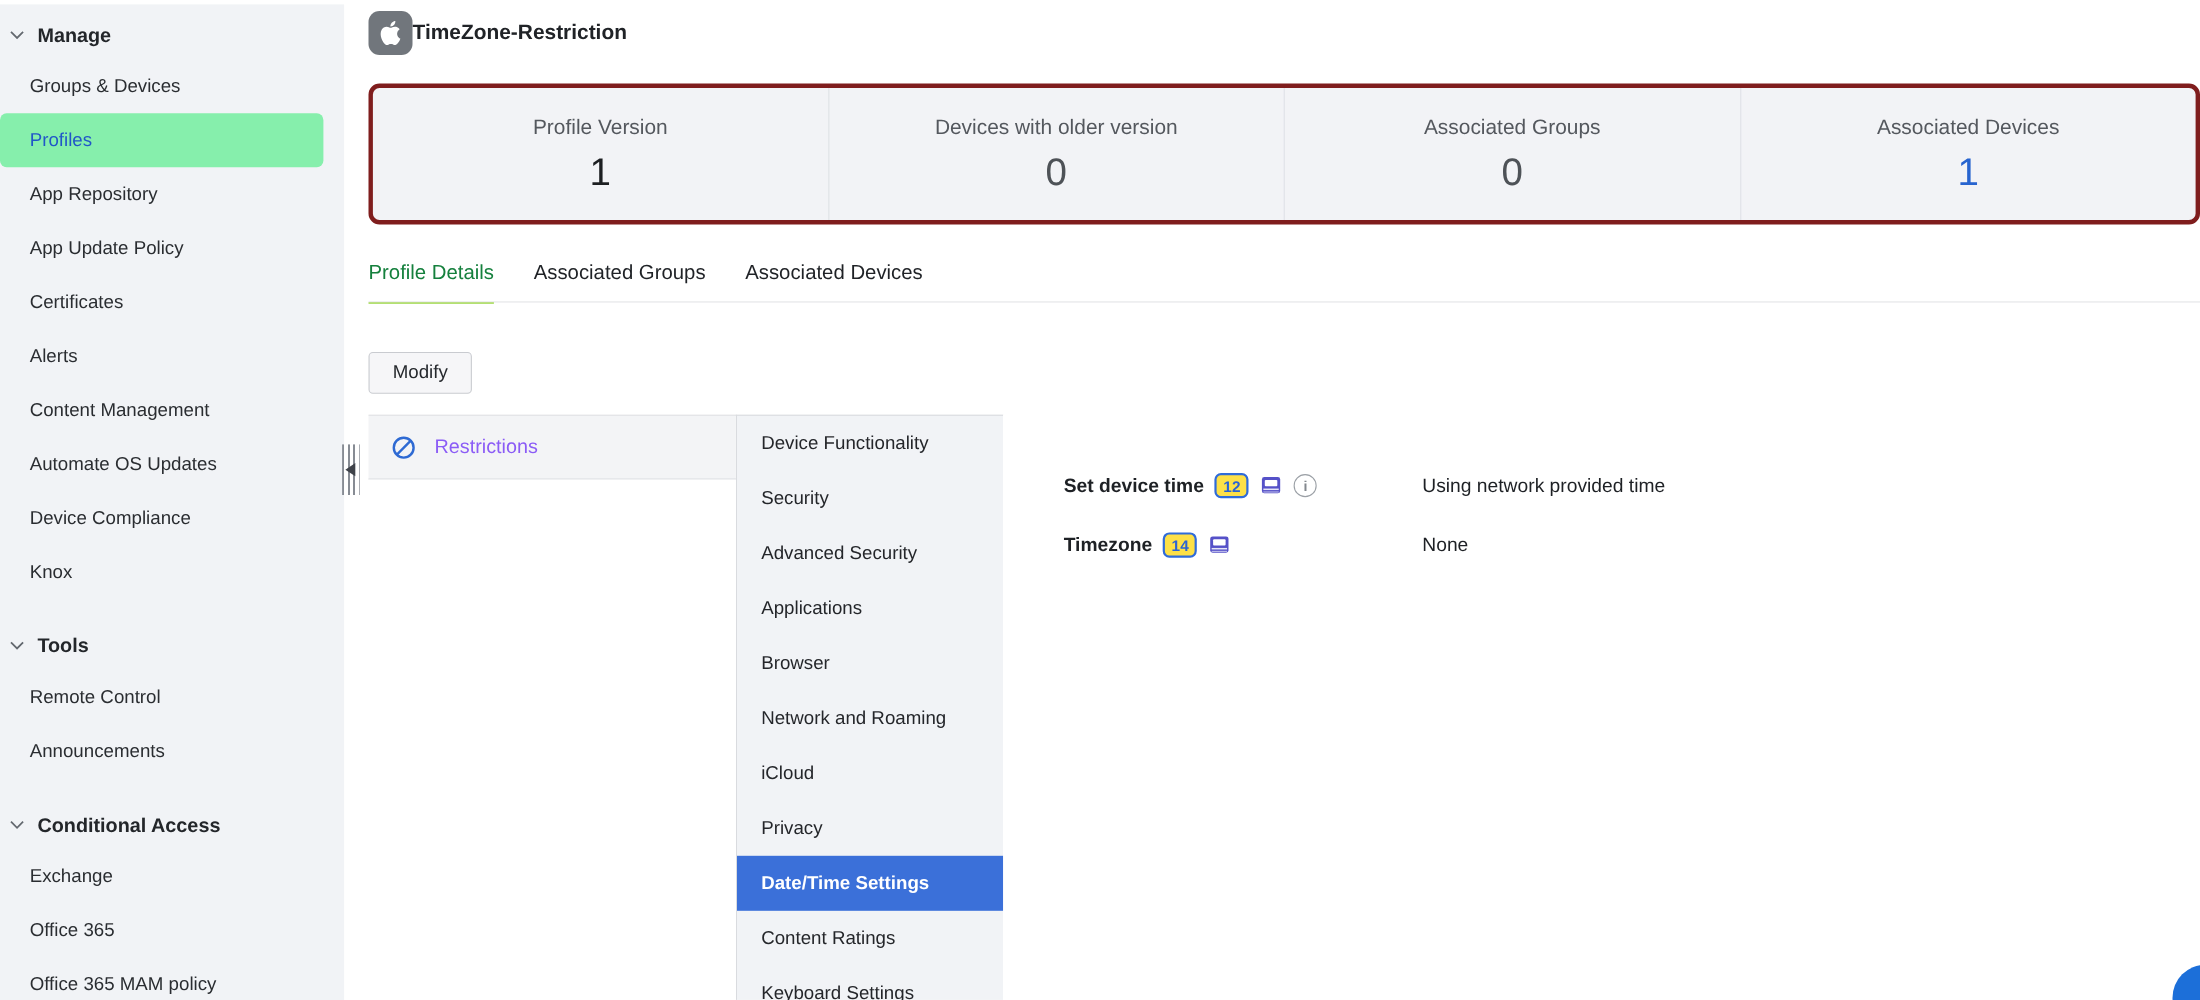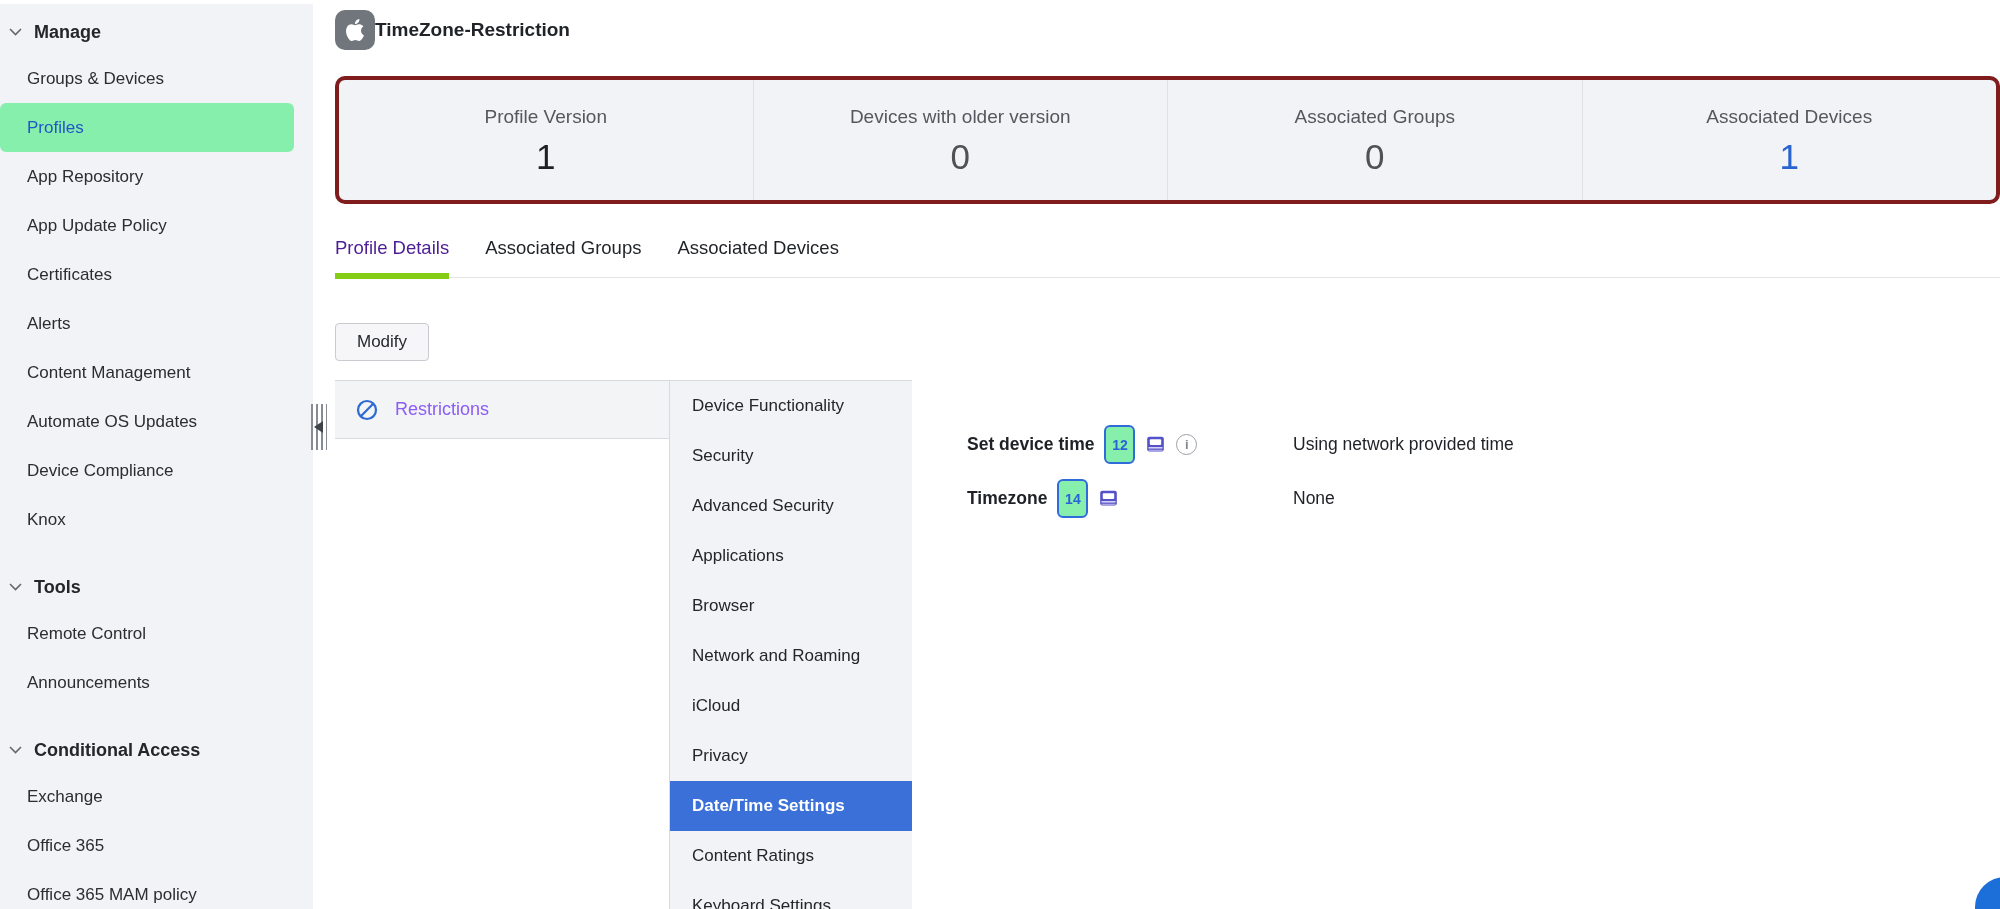--- a/index.html
+++ b/index.html
@@ -23,39 +23,39 @@
 
   .stats { margin-left:22px; height:128px; background:#f2f3f6; border:4px solid #7f1d1d; border-radius:10px; display:flex; overflow:hidden; }
   .stat { flex:1; text-align:center; padding-top:26px; }
   .stat + .stat { border-left:1px solid #dfe1e6; }
   .stat-label { font-size:19px; color:#54585e; }
   .stat-value { margin-top:11px; font-size:35px; line-height:1; }
   .v-black { color:#1d1f22; } .v-gray { color:#4e5257; } .v-blue { color:#2764cf; cursor:pointer; }
 
   .tabs { margin:33px 0 0 22px; display:flex; gap:36px; border-bottom:1px solid #e3e4e7; }
   .tab { padding-bottom:15px; font-size:18.5px; color:#1f2226; cursor:pointer; }
-  .tab.active { color:#4c1d95; border-bottom:6px solid #84cc16; margin-bottom:-2px; padding-bottom:14px; }
+  .tab.active { color:#15803d; border-bottom:1px solid #84cc16; margin-bottom:-2px; padding-bottom:14px; }
 
   .toolbar { margin:45px 0 0 22px; }
   .modify-btn { font-family:"Liberation Sans", sans-serif; font-size:17px; color:#26292d; background:#f6f6f8; border:1px solid #c9cbd0; border-radius:4px; padding:8px 21px; cursor:pointer; }
 
   .panel { margin:19px 0 0 22px; display:flex; height:532px; }
   .payload-col { width:335px; border-top:1px solid #d9dbdf; border-right:1px solid #d9dbdf; background:#fff; }
   .payload-header { height:58px; background:#f3f4f6; border-bottom:1px solid #d9dbdf; display:flex; align-items:center; gap:17px; padding-left:21px; font-size:18px; color:#8b5cf6; cursor:pointer; }
   .payload-body { background:#fff; height:100%; }
 
   .cat-col { width:242px; background:#f1f3f6; border-top:1px solid #d9dbdf; }
   .cat-item { height:50px; display:flex; align-items:center; padding-left:22px; font-size:17px; color:#24262a; cursor:pointer; }
   .cat-item.selected { background:#3b70d9; color:#fff; font-weight:600; }
 
   .content-col { flex:1; padding:48px 0 0 55px; background:#fff; }
   .setting-row { display:flex; align-items:center; margin-bottom:21px; height:33px; }
   .label-group { width:326px; display:flex; align-items:center; gap:10px; }
   .setting-label { font-size:17.5px; font-weight:600; color:#1e2125; white-space:nowrap; }
-  .os-badge { min-width:31px; height:39px; border:2px solid #2f6bd9; border-radius:6px; color:#2a63d4; font-size:14px; font-weight:700; display:flex; align-items:center; justify-content:center; padding:0 4px; background:#86efac; }
+  .os-badge { min-width:31px; height:23px; border:2px solid #2f6bd9; border-radius:6px; color:#2a63d4; font-size:14px; font-weight:700; display:flex; align-items:center; justify-content:center; padding:0 4px; background:#fde047; }
   .icon-box { display:flex; align-items:center; justify-content:center; }
   .info-icon { width:21px; height:21px; border:1.5px solid #9ba0a6; border-radius:50%; color:#83888e; font-size:13px; font-weight:600; display:flex; align-items:center; justify-content:center; cursor:pointer; }
   .setting-value { font-size:17.5px; color:#1e2125; }
 
   
   .collapse-handle { position:absolute; left:311px; top:404px; width:16px; height:46px; cursor:col-resize;
     background:repeating-linear-gradient(90deg,#878c94 0 2px,transparent 2px 5px); }
   .collapse-handle .tri { position:absolute; left:3px; top:50%; margin-top:-6px; width:0; height:0;
     border-top:6px solid transparent; border-bottom:6px solid transparent; border-right:9px solid #3f434a; }
   .fab { position:absolute; left:1975px; top:877px; width:60px; height:60px; border-radius:50%; background:#1c6fd9; cursor:pointer; }

